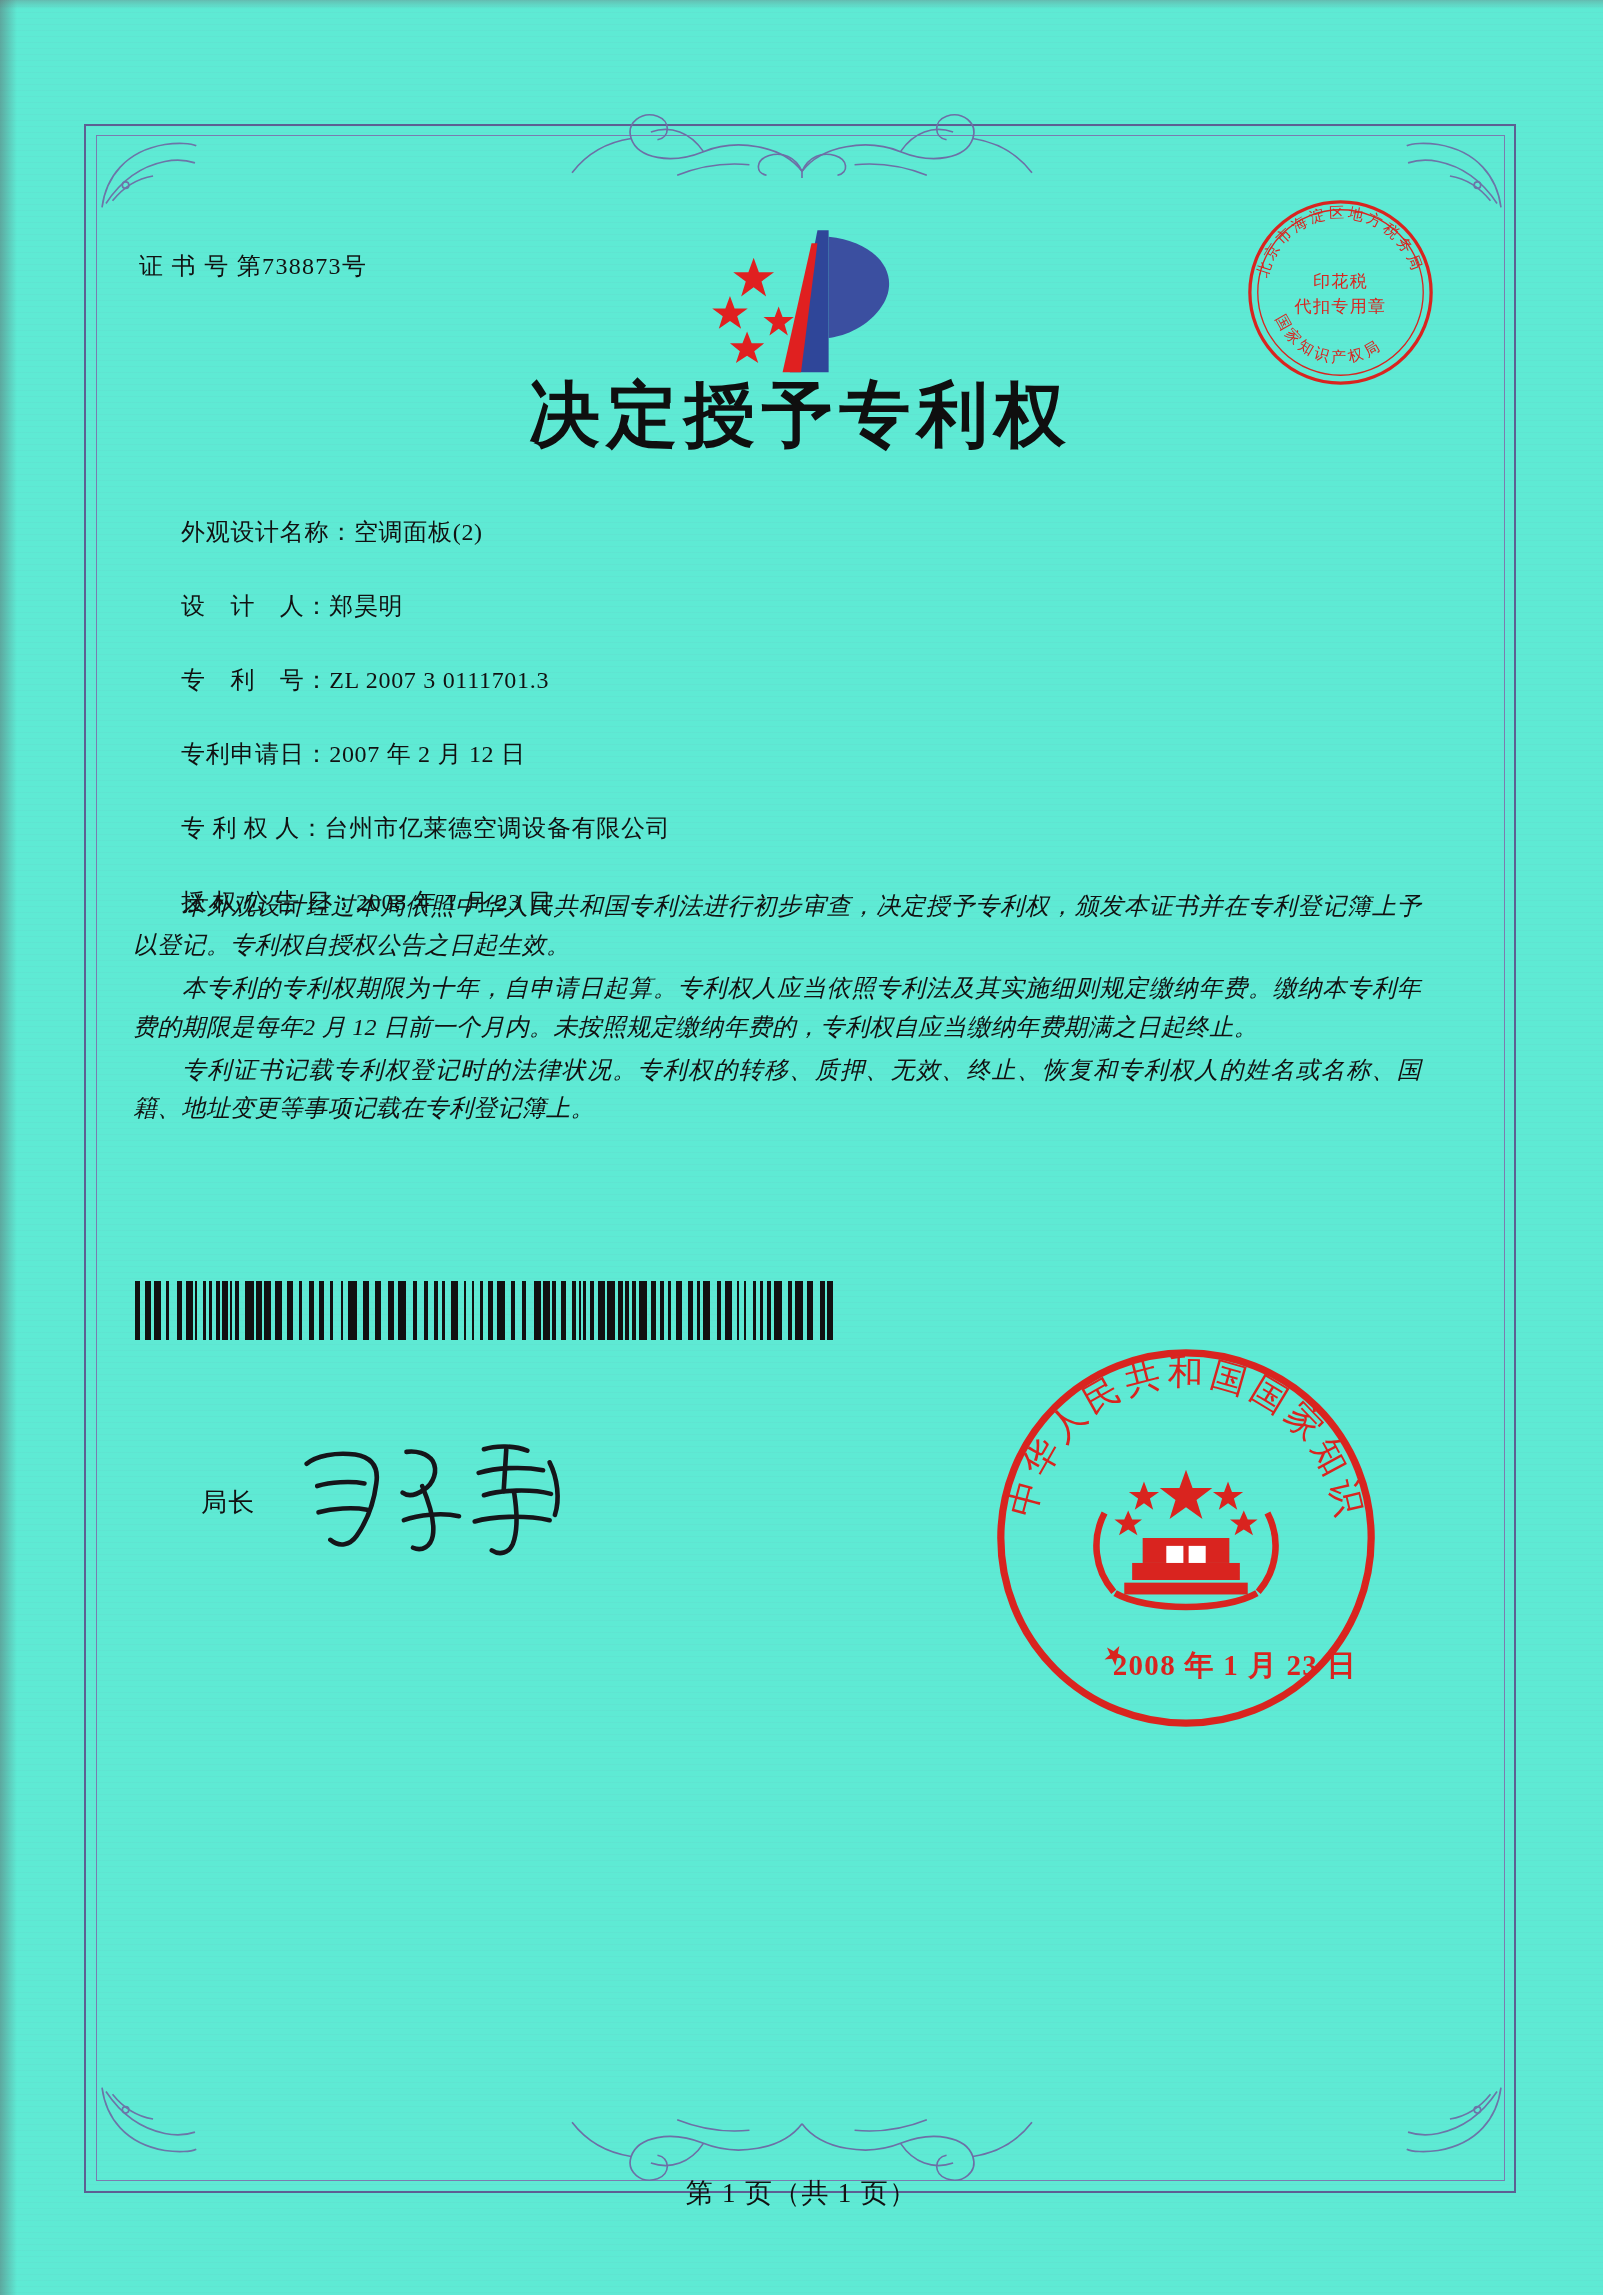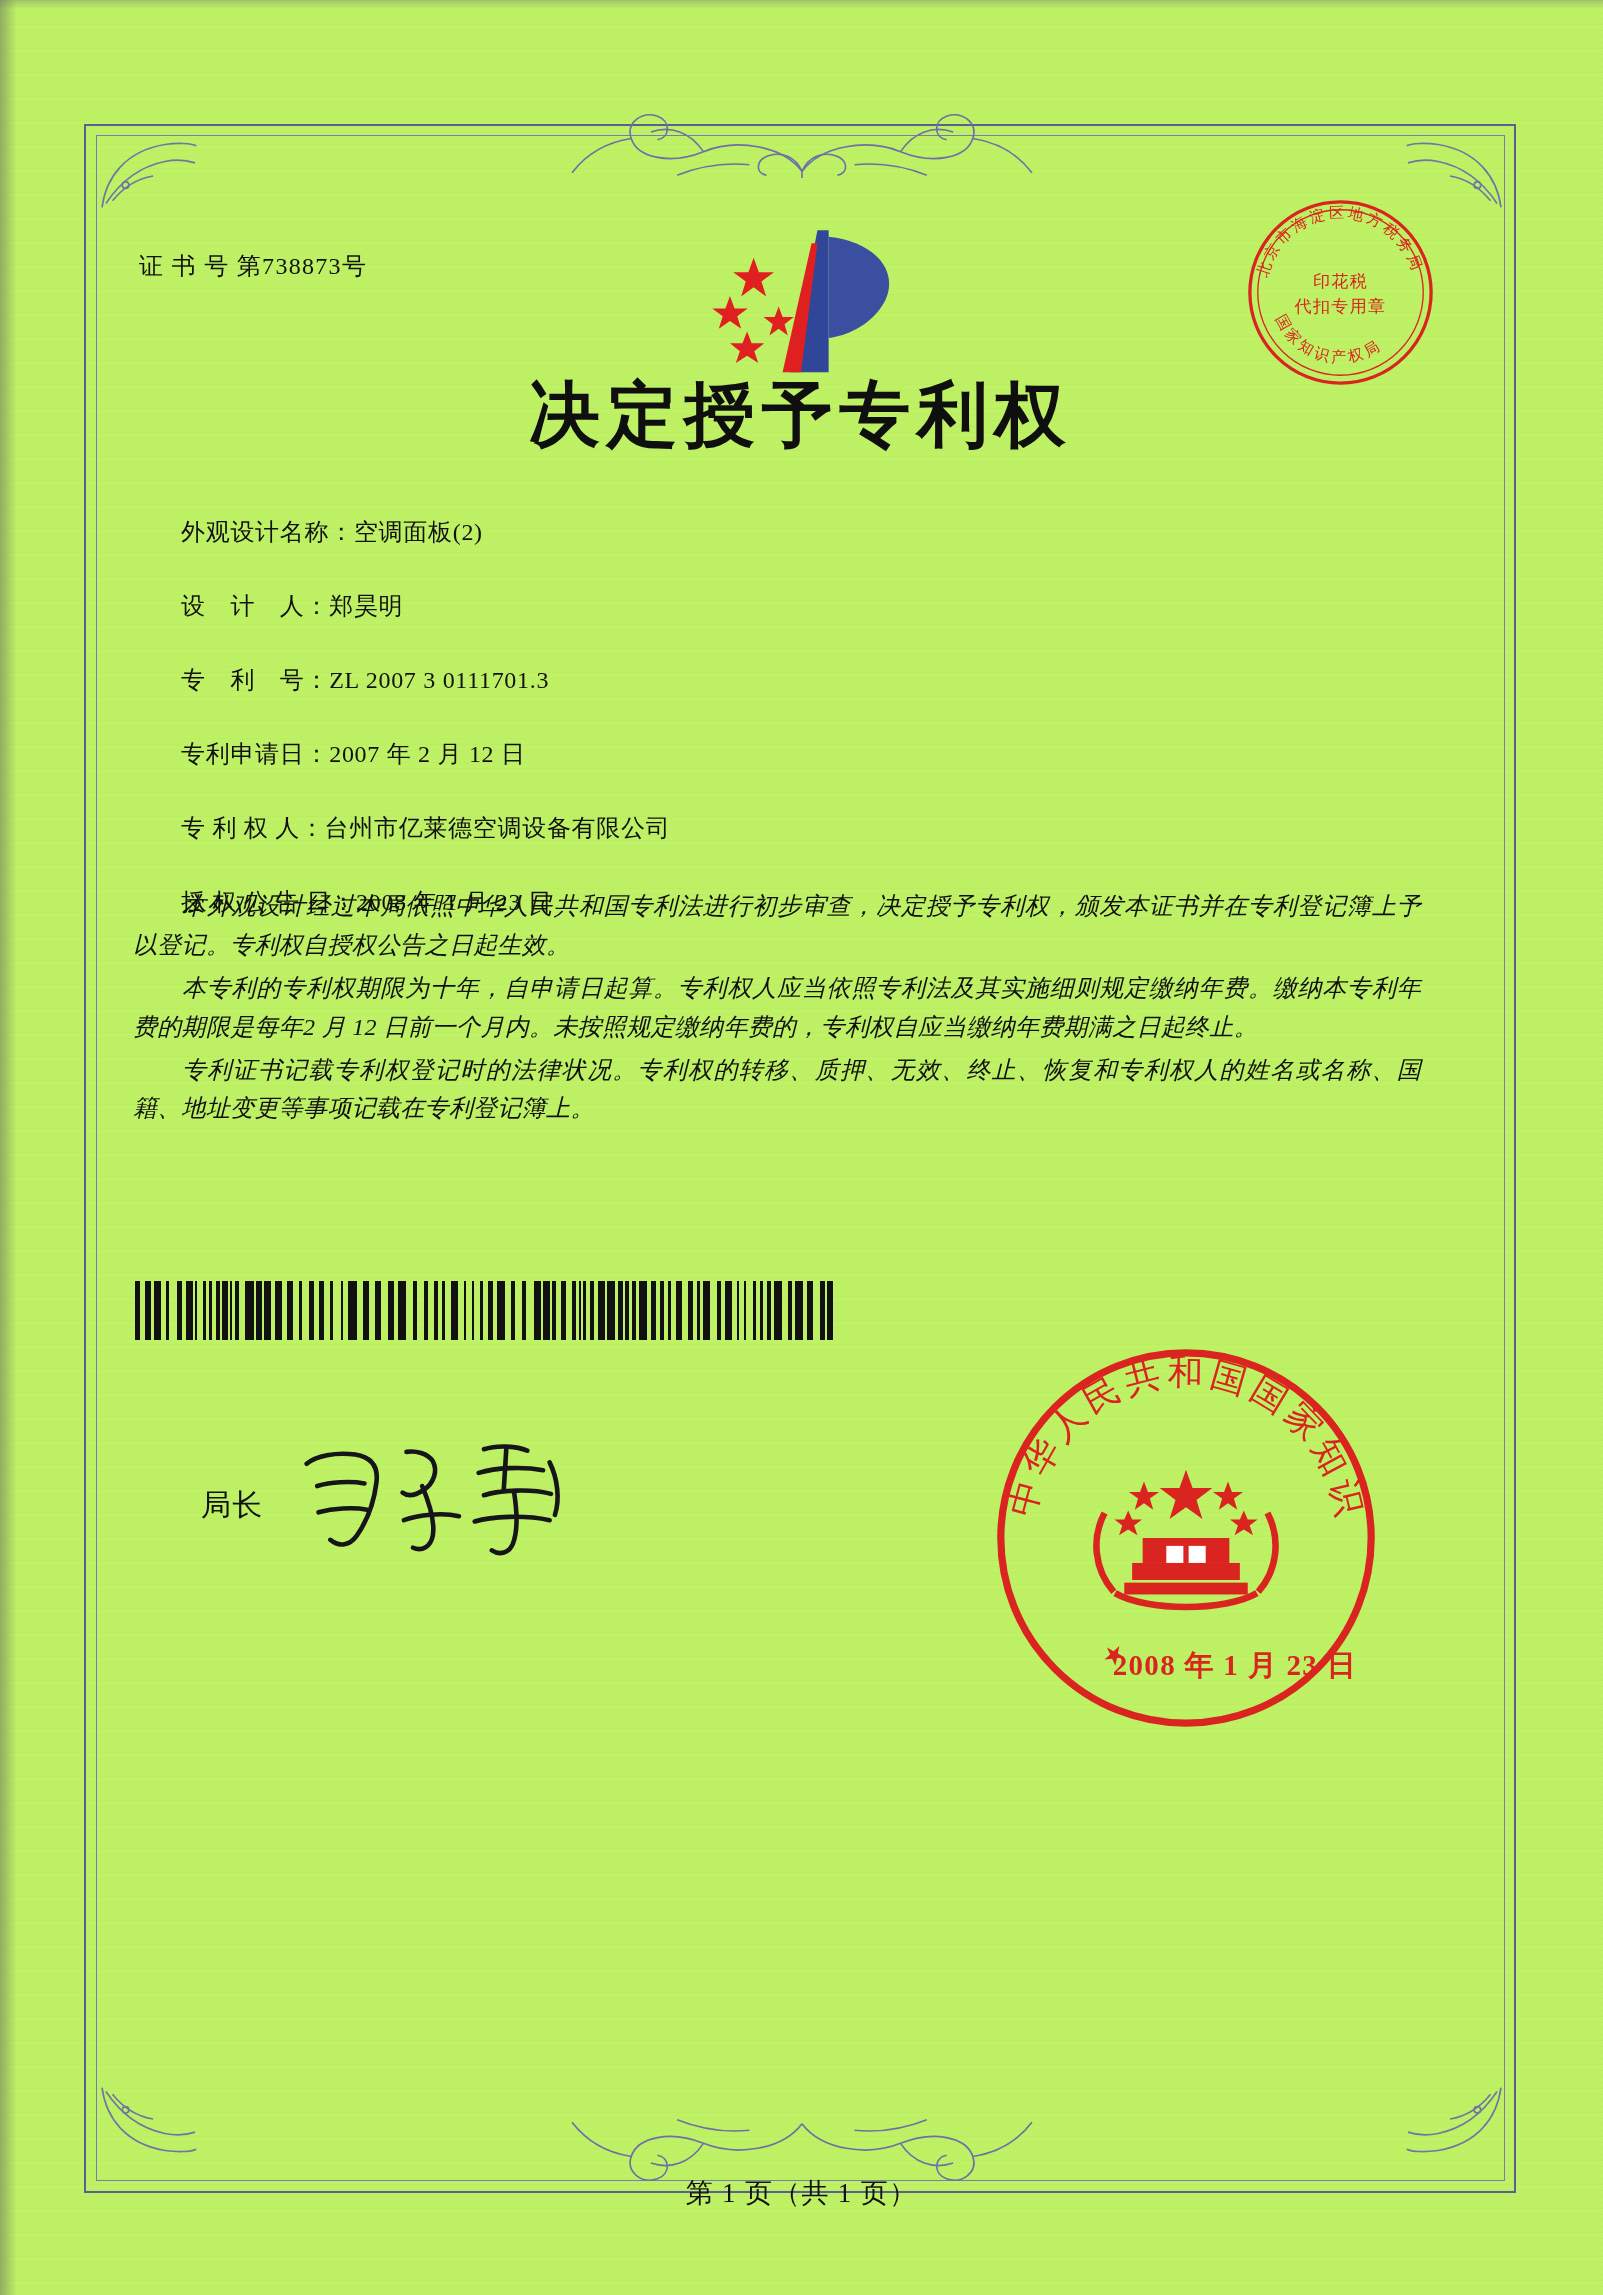--- a/index.html
+++ b/index.html
@@ -7,21 +7,21 @@
     padding: 0;
     background: #d8d8d8;
   }
   body {
     font-family: "Liberation Serif", "DejaVu Serif", serif;
   }
   .page {
     position: relative;
     width: 1603px;
     height: 2295px;
-    background: #bef264;
+    background: #5eead4;
     overflow: hidden;
   }
   
   .paper-texture {
     position: absolute;
     inset: 0;
     background:
       repeating-linear-gradient(
         to bottom,
         rgba(120,110,160,0.045) 0px,
@@ -210,21 +210,21 @@
     display: block;
     background: #111;
     height: 100%;
   }
 
   
   .sign-label {
     position: absolute;
     left: 105px;
     top: 1350px;
-    font-size: 30px;
+    font-size: 26px;
     color: #111;
     letter-spacing: 1.3px;
   }
   .signature {
     position: absolute;
     left: 191px;
     top: 1288px;
     width: 302px;
     height: 151px;
     color: #15151a;

